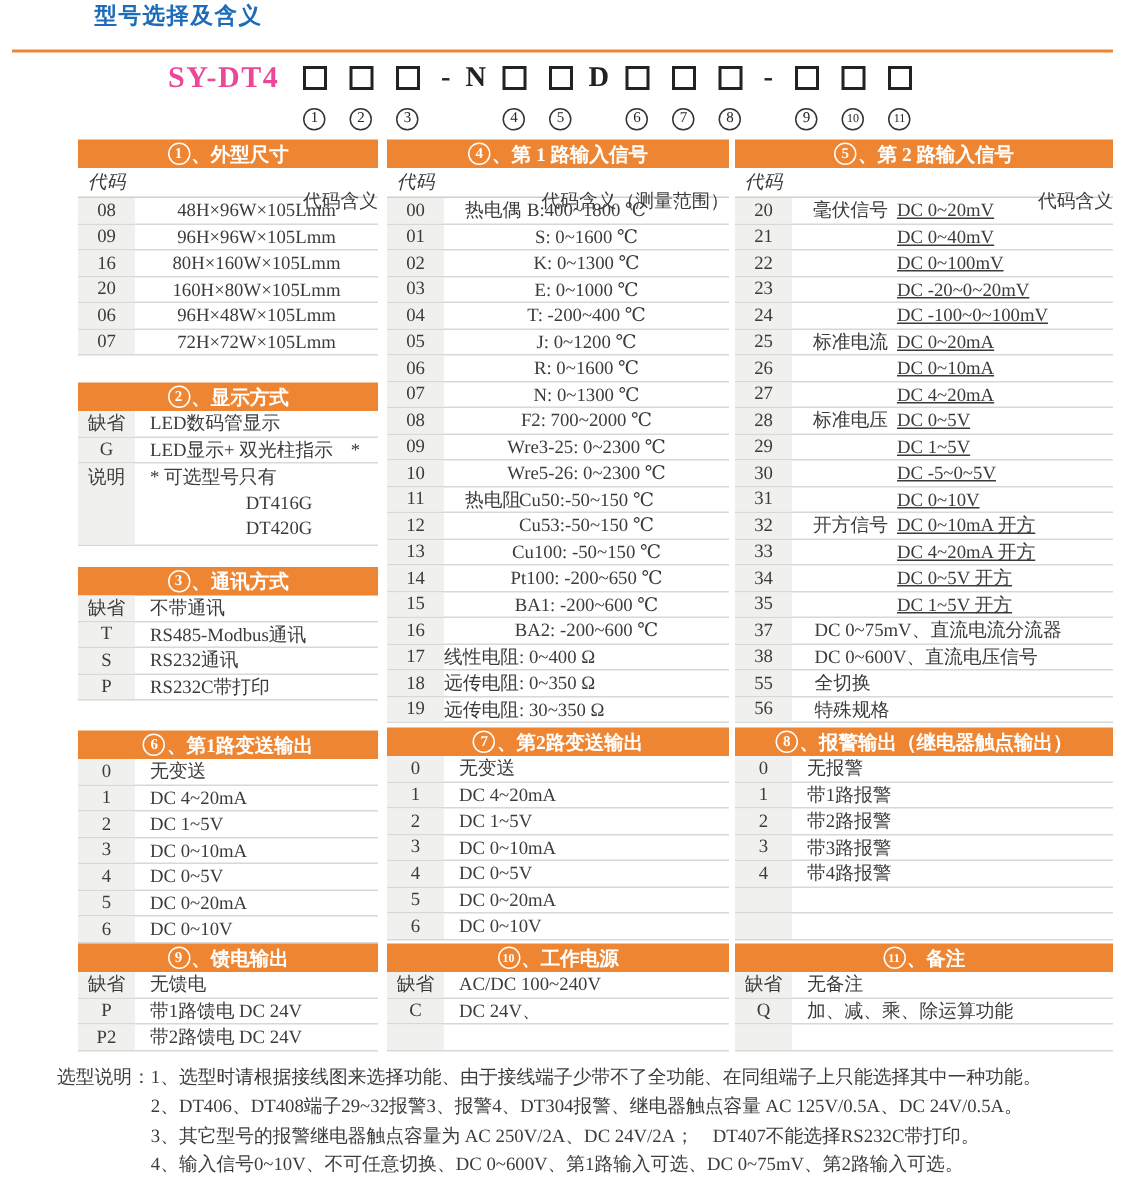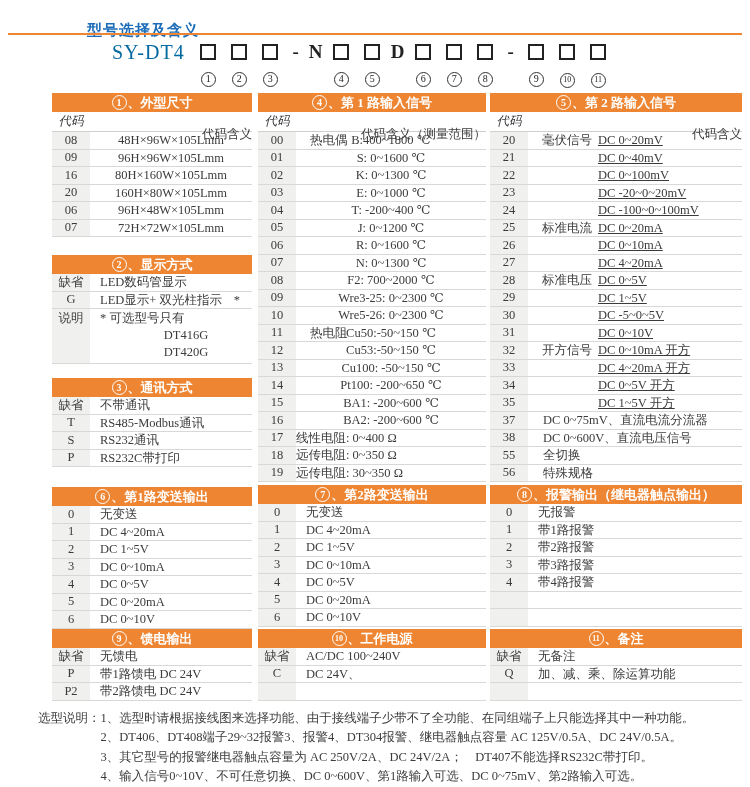--- a/index.html
+++ b/index.html
@@ -2,28 +2,28 @@
 <html><head>
 <meta charset="utf-8">
 <style>
   html,body{margin:0;padding:0;}
   body{
     width:750px;height:787px;position:relative;background:#ffffff;
     font-family:"Liberation Serif","DejaVu Serif",serif;color:#3b3b3b;
     overflow:hidden;
   }
   .page-title{
-    position:absolute;left:63px;top:21px;font-size:15px;font-weight:bold;
-    color:#1c6cb8;letter-spacing:1px;margin-left:24px;
+    position:absolute;left:63px;top:1px;font-size:15px;font-weight:bold;
+    color:#1c6cb8;letter-spacing:1px;
   }
   .title-rule{position:absolute;left:8px;top:33px;width:734px;height:2px;background:#ee8532;}
 
   
   .model{position:absolute;left:112px;top:41px;display:flex;align-items:flex-start;}
-  .model-prefix{font-size:20px;font-weight:normal;color:#0369a1;line-height:22px;padding-right:8px;letter-spacing:1px;}
+  .model-prefix{font-size:20px;font-weight:bold;color:#ec4899;line-height:22px;padding-right:8px;letter-spacing:1px;}
   .slot{display:flex;flex-direction:column;align-items:center;width:31px;}
   .slot.chr-slot{width:20px;}
   .slot .top{height:22px;display:flex;align-items:center;justify-content:center;}
   .mbox{width:12px;height:12px;border:2px solid #222;}
   .mchr{font-size:19px;font-weight:bold;color:#222;line-height:22px;}
   .slot .num{margin-top:5px;height:16px;}
 
   .circ{
     display:inline-flex;align-items:center;justify-content:center;
     width:15px;height:15px;border:1px solid #333;border-radius:50%;

